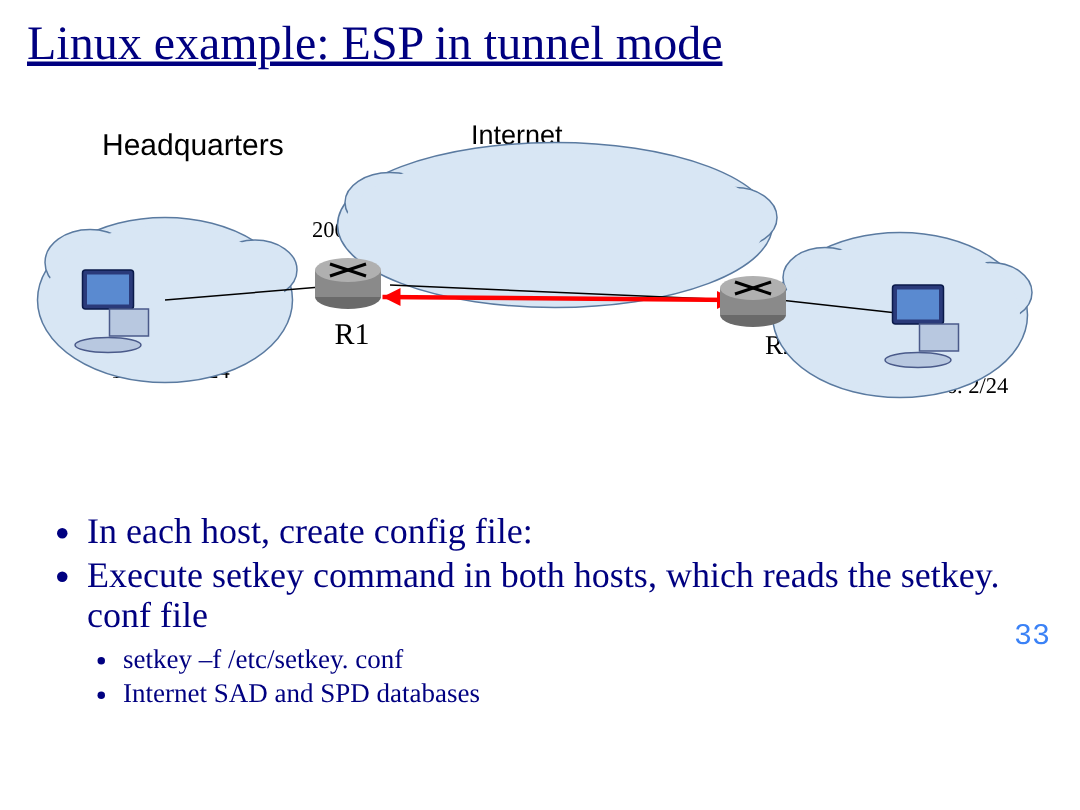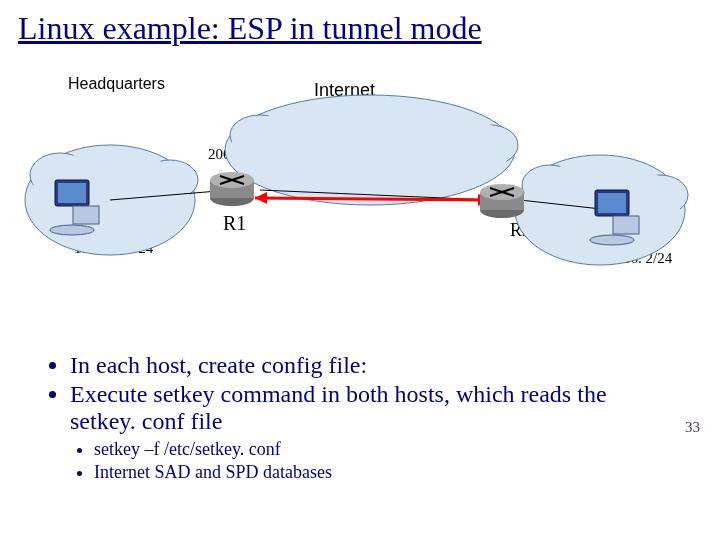--- a/index.html
+++ b/index.html
@@ -1,33 +1,33 @@
 <!DOCTYPE html>
 <html><head>
 <meta charset="utf-8">
 <style>
   html,body{margin:0;padding:0;width:720px;height:540px;background:#fff;font-family:"Comic Sans MS","Comic Sans",cursive;color:#000}
   .slide{position:relative;width:720px;height:448px}
   .title{position:absolute;left:18px;top:10px;font-size:32px;color:#000080;text-decoration:underline}
   .lbl{position:absolute;font-family:Arial,Helvetica,sans-serif;color:#000}
   svg{position:absolute;left:0;top:0}
   .bullets{position:absolute;left:30px;top:340px;width:660px;font-size:24px;color:#000080}
-  .bullets ul{list-style:disc;margin:12px;padding-left:28px}
+  .bullets ul{list-style:disc;margin:0;padding-left:28px}
   .bullets ul ul{font-size:18px;padding-left:24px;margin:4px 0 10px 0}
   .bullets li{margin:2px 0}
-  .pg{position:absolute;right:20px;bottom:12px;font-family:Liberation Serif, serif;font-size:15px;color:#701a75}
+  .pg{position:absolute;right:20px;bottom:12px;font-family:Liberation Mono, monospace;font-size:20px;color:#3b82f6}
 </style>
 </head>
 <body>
 
 <div class="slide">
 
   <div class="title">Linux example: ESP in tunnel mode</div>
 
-  <div class="lbl" style="left:68px;top:75px;font-size:16px">Headquarters</div>
+  <div class="lbl" style="left:68px;top:86px;font-size:20px">Headquarters</div>
   <div class="lbl" style="left:314px;top:80px;font-size:18px">Internet</div>
 
   <div class="lbl" style="left:208px;top:146px;font-family:'Comic Sans MS',cursive;font-size:15px">200. 168. 1. 100</div>
   <div class="lbl" style="left:338px;top:168px;font-family:'Comic Sans MS',cursive;font-size:18px">SA</div>
   <div class="lbl" style="left:398px;top:162px;font-family:'Comic Sans MS',cursive;font-size:15px">193. 68. 2. 23</div>
   <div class="lbl" style="left:223px;top:212px;font-family:'Comic Sans MS',cursive;font-size:20px">R1</div>
   <div class="lbl" style="left:510px;top:220px;font-family:'Comic Sans MS',cursive;font-size:18px">R2</div>
   <div class="lbl" style="left:74px;top:240px;font-family:'Comic Sans MS',cursive;font-size:15px">172. 16. 1/24</div>
   <div class="lbl" style="left:593px;top:250px;font-family:'Comic Sans MS',cursive;font-size:15px">172. 16. 2/24</div>
 

